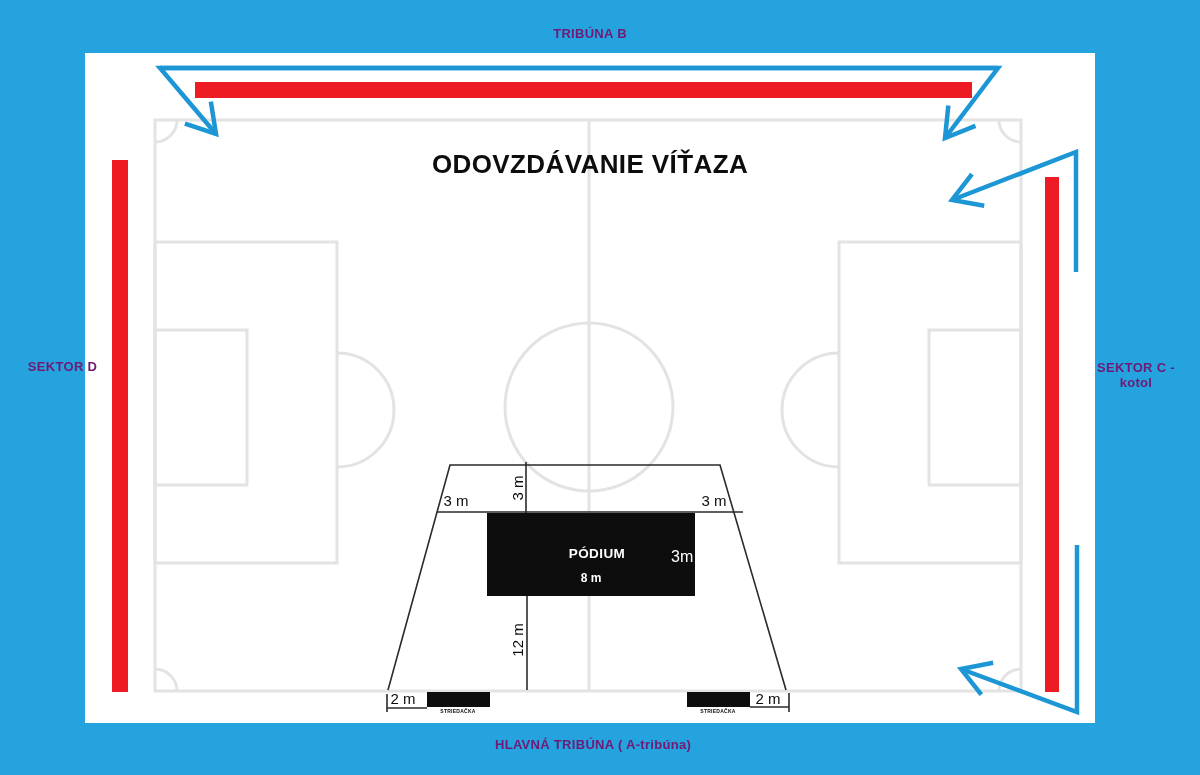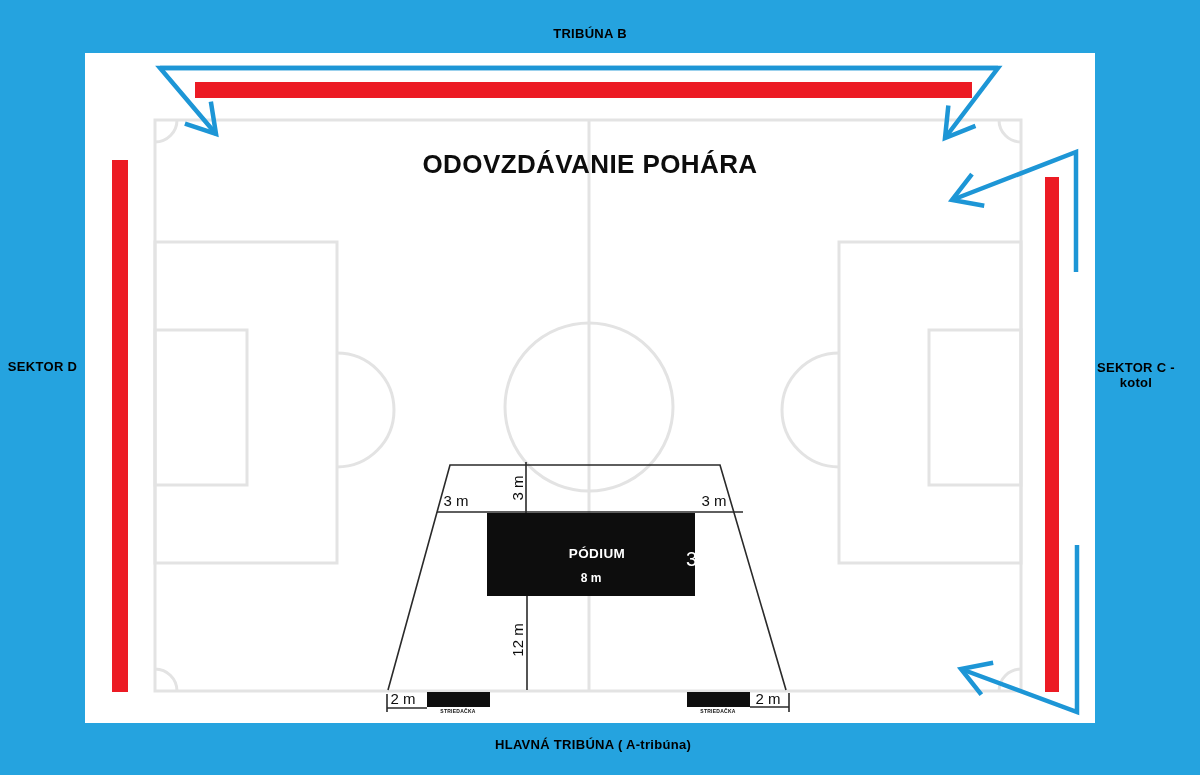--- a/index.html
+++ b/index.html
@@ -5,30 +5,30 @@
   html,body{margin:0;padding:0;}
   body{font-family:"Liberation Sans","DejaVu Sans",sans-serif;}
   .page{position:relative;width:1200px;height:775px;background:var(--c-bg);overflow:hidden;}
   .field{position:absolute;left:85px;top:53px;width:1010px;height:670px;background:#ffffff;}
   svg.overlay{position:absolute;left:0;top:0;width:1200px;height:775px;pointer-events:none;}
   .pitch{stroke:var(--c-pitch);stroke-width:3;fill:none;}
   .redbar{fill:var(--c-red);stroke:none;}
   .blk{fill:var(--c-black);stroke:none;}
   .dim{stroke:var(--c-line);stroke-width:1.6;fill:none;}
   .arrow{stroke:var(--c-arrow);stroke-width:4.5;fill:none;}
-  .lbl{position:absolute;color:#000000;font-weight:bold;text-align:center;}
+  .lbl{position:absolute;color:#701a75;font-weight:bold;text-align:center;}
   .stand{font-size:13px;letter-spacing:.3px;}
   .title{position:absolute;left:290px;top:146px;width:600px;text-align:center;color:var(--c-black);
          font-weight:800;font-size:26px;line-height:36px;letter-spacing:.4px;}
   .meas{position:absolute;color:var(--c-black);font-size:15px;text-align:center;font-weight:400;}
   .rot{transform:rotate(-90deg);transform-origin:center;height:20px;line-height:20px;}
   .podium-box{position:absolute;left:487px;top:513px;width:208px;height:83px;text-align:center;color:#fff;}
   .podium-name{margin-top:33px;font-size:13.5px;font-weight:bold;letter-spacing:.4px;padding-left:12px;}
   .podium-width{margin-top:10px;font-size:12px;font-weight:bold;}
-  .podium-depth{position:absolute;left:671px;top:548px;width:30px;color:#fff;font-size:20px;text-align:left;margin-left:15px;}
+  .podium-depth{position:absolute;left:671px;top:548px;width:30px;color:#fff;font-size:16px;text-align:left;}
   .bench-lbl{position:absolute;width:100px;text-align:center;color:var(--c-black);
              font-size:10px;font-weight:bold;letter-spacing:.5px;transform:scale(.5);transform-origin:center;}
 </style>
 </head>
 <body>
 
 <div class="page">
 
   <div class="field"></div>
 
@@ -76,26 +76,26 @@
 
     <g>
       <path class="arrow" marker-end="url(#ah)" d="M 998 68 L 160 68 L 216 134"></path>
       <path class="arrow" marker-end="url(#ah)" d="M 160 68 L 998 68 L 945 138"></path>
       <path class="arrow" marker-end="url(#ah)" d="M 1076 272 L 1076 152 L 952 200"></path>
       <path class="arrow" marker-end="url(#ah)" d="M 1077 545 L 1077 712 L 961 669"></path>
     </g>
   </svg>
 
   <div class="lbl stand" style="left:490px;top:26px;width:200px;">TRIBÚNA B</div>
-  <div class="lbl stand" style="left:0;top:359px;width:85px;">SEKTOR D</div>
+  <div class="lbl stand" style="left:0;top:359px;width:85px;padding-left:20px;">SEKTOR D</div>
   <div class="lbl stand" style="left:1095px;top:360px;width:82px;">SEKTOR C - kotol</div>
   <div class="lbl stand" style="left:440px;top:737px;width:306px;">HLAVNÁ TRIBÚNA ( A-tribúna)</div>
 
   <div class="title">
-    <div>ODOVZDÁVANIE POHÁRA</div>
+    <div>ODOVZDÁVANIE VÍŤAZA</div>
   </div>
 
   <div class="podium-box">
     <div class="podium-name">PÓDIUM</div>
     <div class="podium-width">8 m</div>
   </div>
   <div class="podium-depth">3m</div>
 
   <div class="meas" style="left:426px;top:492px;width:60px;">3 m</div>
   <div class="meas" style="left:684px;top:492px;width:60px;">3 m</div>

